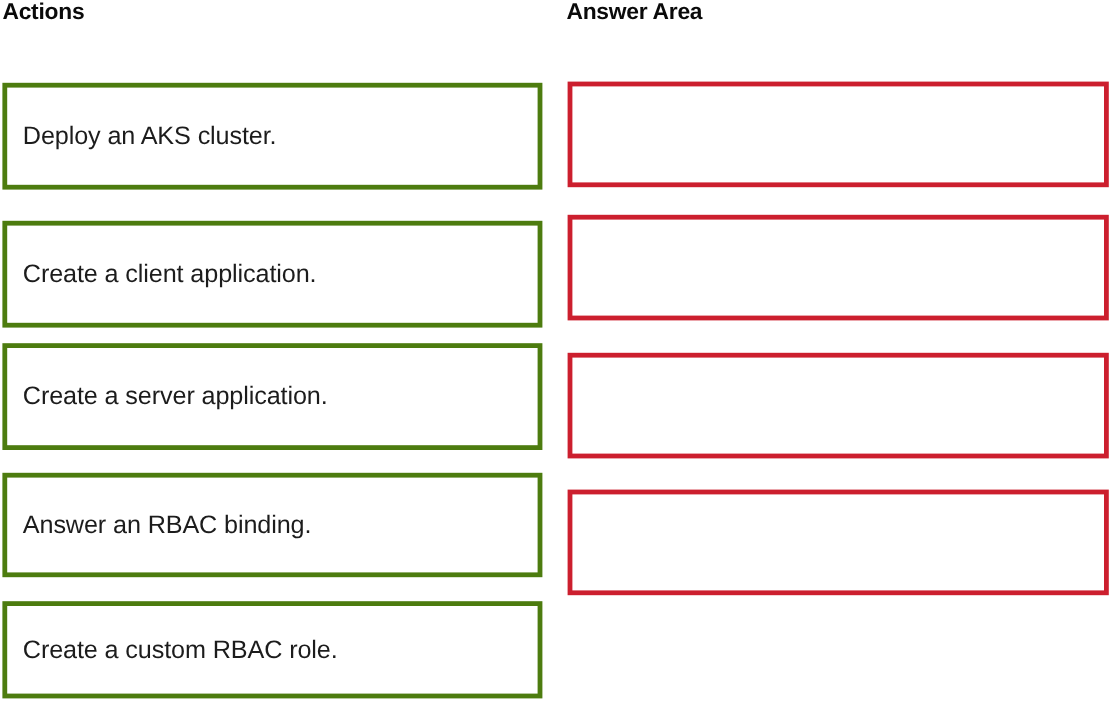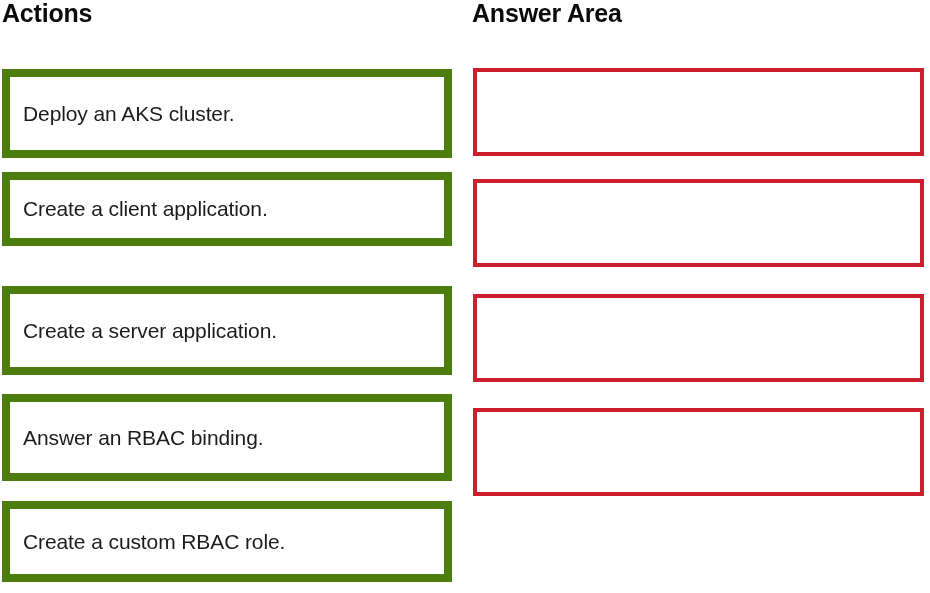--- a/index.html
+++ b/index.html
@@ -20,21 +20,21 @@
     position: absolute;
     left: 0;
     top: 0;
     width: 930px;
     height: 593px;
   }
 
   
   .col-heading {
     position: absolute;
-    font-size: 25px;
+    font-size: 19px;
     font-weight: bold;
     color: #0a0a0a;
     letter-spacing: -0.2px;
     white-space: nowrap;
     line-height: 1;
   }
   #actions-heading { left: 2px;   top: 1px; }
   #answer-heading  { left: 472px; top: 1px; }
 
   
@@ -51,25 +51,25 @@
     letter-spacing: -0.1px;
     white-space: nowrap;
     padding-left: 13px;
     line-height: 1.1;
   }
 
   
   .action-box {
     left: 2px;
     width: 450px;
-    border: 8px solid #4d7c0f;
+    border: 4px solid #4d7c0f;
     text-align: right;
   }
   #action-box-0 { top: 69px;  height: 89px; }
-  #action-box-1 { top: 172px; height: 74px; }
+  #action-box-1 { top: 184px; height: 89px; }
   #action-box-2 { top: 286px; height: 89px; }
   #action-box-3 { top: 394px; height: 87px; }
   #action-box-4 { top: 501px; height: 81px; }
 
   
   .answer-box {
     left: 473px;
     width: 451px;
     border: 4px solid #cc1f2e;
   }

